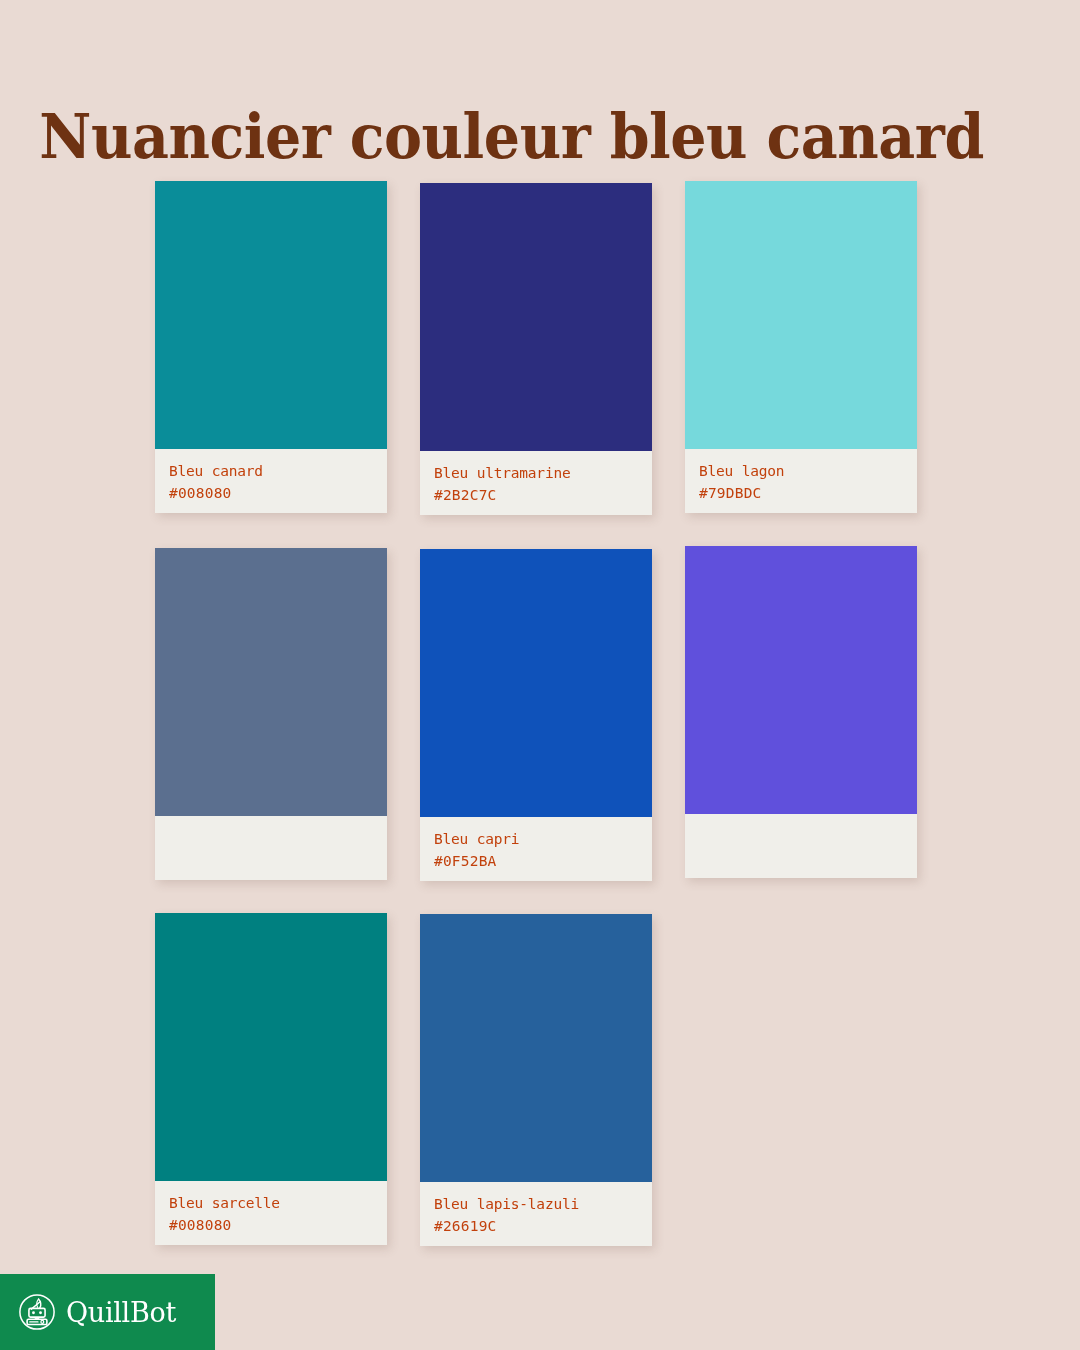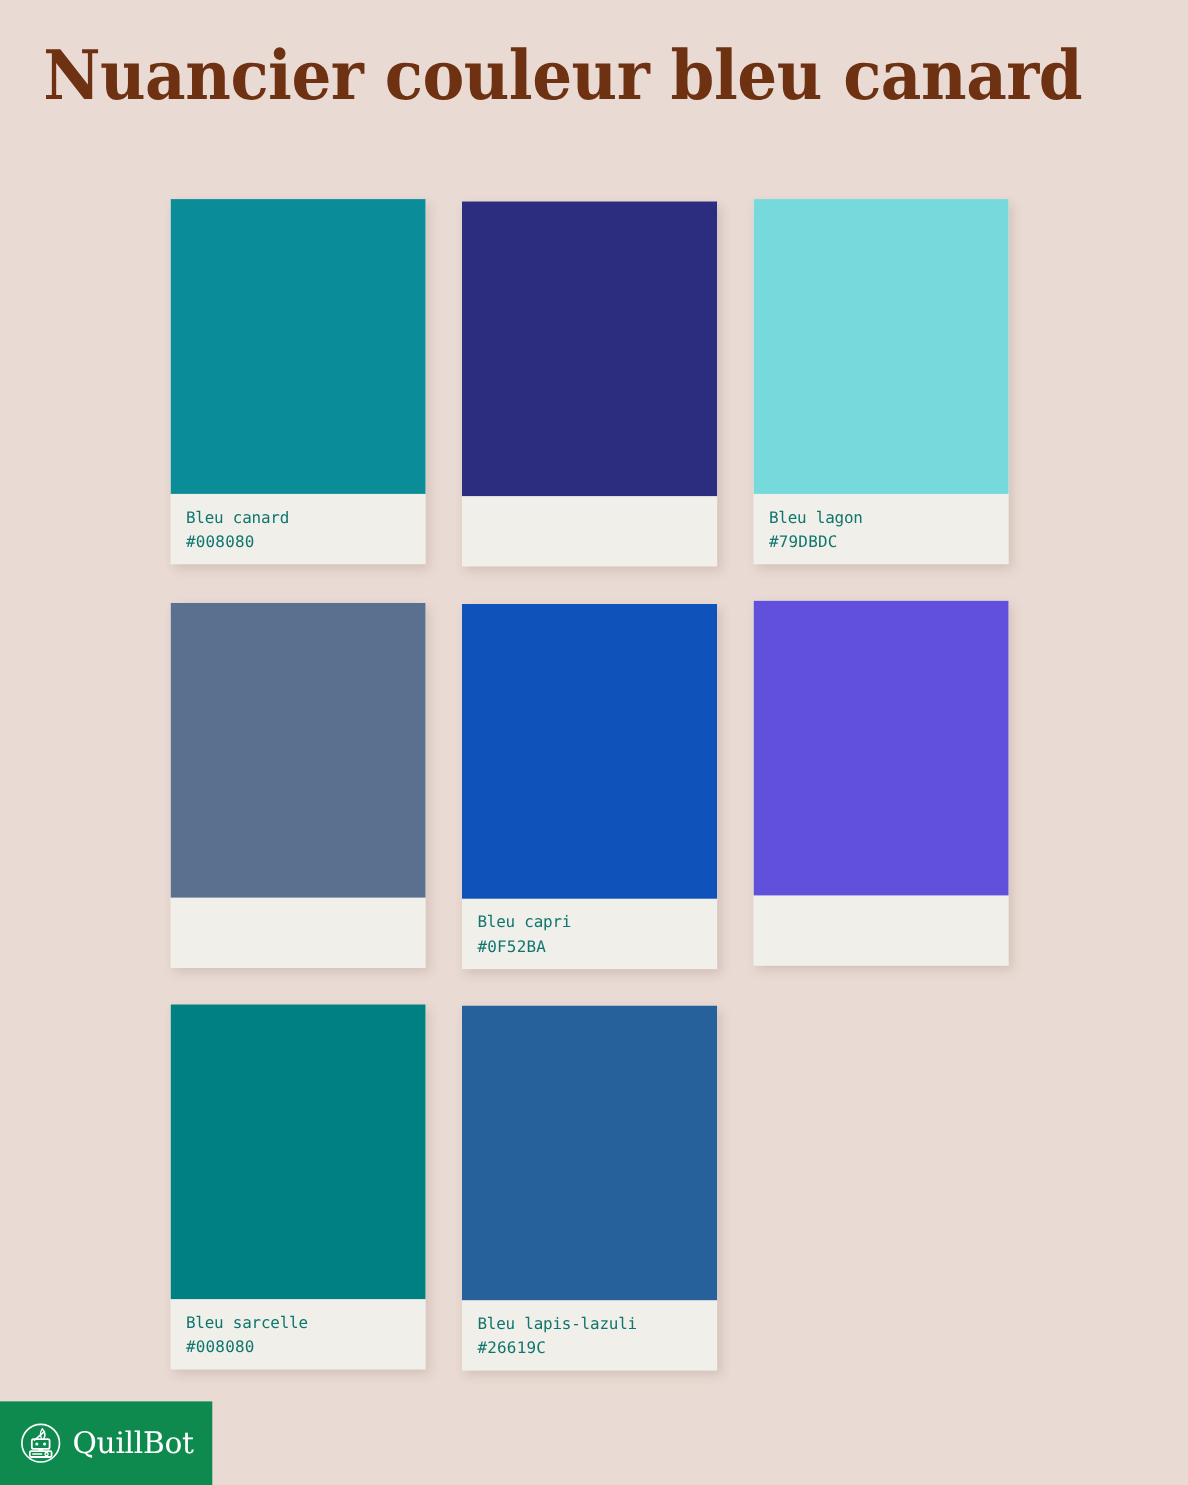--- a/index.html
+++ b/index.html
@@ -9,21 +9,21 @@
     background:#E9DAD3;
     font-family:"Liberation Sans", sans-serif;
     position:relative;
     overflow:hidden;
   }
 
   
   .title-wrap{
     position:absolute;
     left:0; top:0; width:981px;
-    padding-top:38px;
+    padding-top:106px;
     box-sizing:border-box;
   }
   .title{
     font-family:"DejaVu Serif", serif;
     font-weight:700;
     font-size:62px;
     line-height:1;
     color:#6E3212;
     letter-spacing:-0.5px;
     transform:scaleX(0.92);
@@ -60,38 +60,38 @@
     flex:0 0 268px;
   }
   .caption{
     flex:1 1 auto;
     padding:12px 14px 0 14px;
     box-sizing:border-box;
   }
   .c-name,.c-hex{
     font-family:"DejaVu Sans Mono","Liberation Mono",monospace;
     font-size:14.5px;
-    color:#0f766e;
+    color:#c2410c;
     letter-spacing:-0.2px;
     line-height:1.5;
     white-space:nowrap;
   }
   .c-hex{letter-spacing:0.2px;}
 
   
   .card.shift-a .swatch{height:268px;}
   .card.shift-b{margin-top:2px;}
   .card.shift-c{margin-top:3px;}
 
   
   .logo{
     position:absolute;
     left:0;
     bottom:0;
-    width:193px;
+    width:215px;
     height:76px;
     background:#0F8A4E;
     display:flex;
     align-items:center;
     gap:10px;
     padding-left:18px;
     box-sizing:border-box;
   }
   .logo-mark{
     width:38px;height:38px;
@@ -118,20 +118,24 @@
   <div class="card shift-a" style="background: rgb(240, 239, 234);">
     <div class="swatch" style="background-color: rgb(10, 141, 153);"></div>
     <div class="caption">
       <div class="c-name">Bleu canard</div>
       <div class="c-hex">#008080</div>
     </div>
   </div>
 
   <div class="card shift-b" style="background: rgb(240, 239, 234);">
     <div class="swatch" style="background-color: rgb(44, 45, 126);"></div>
+    <div class="caption">
+      <div class="c-name">Bleu ultramarine</div>
+      <div class="c-hex">#2B2C7C</div>
+    </div>
   </div>
 
 
   <div class="card shift-a" style="background: rgb(240, 239, 234);">
     <div class="swatch" style="background-color: rgb(118, 217, 220);"></div>
     <div class="caption">
       <div class="c-name">Bleu lagon</div>
       <div class="c-hex">#79DBDC</div>
     </div>
   </div>

